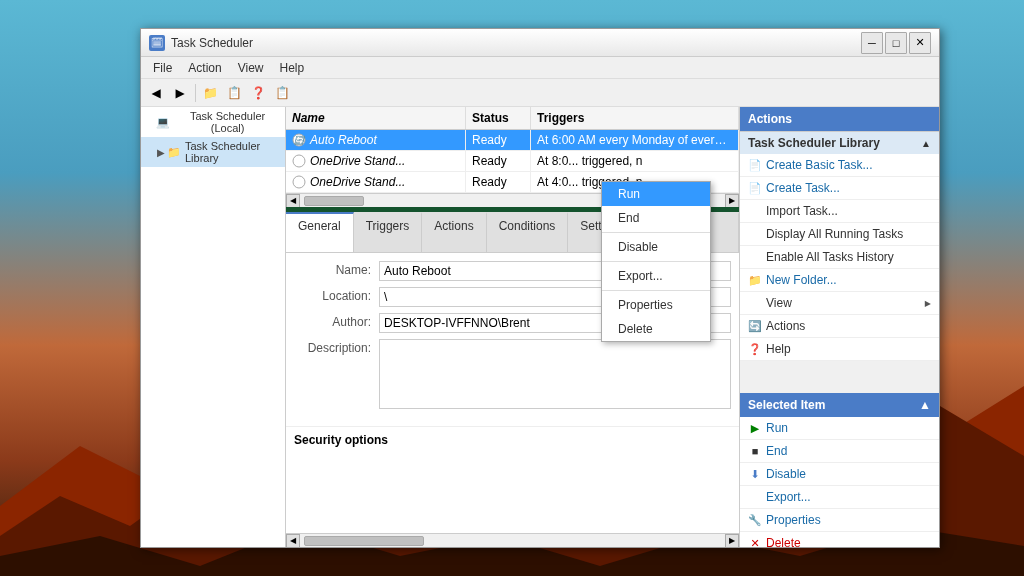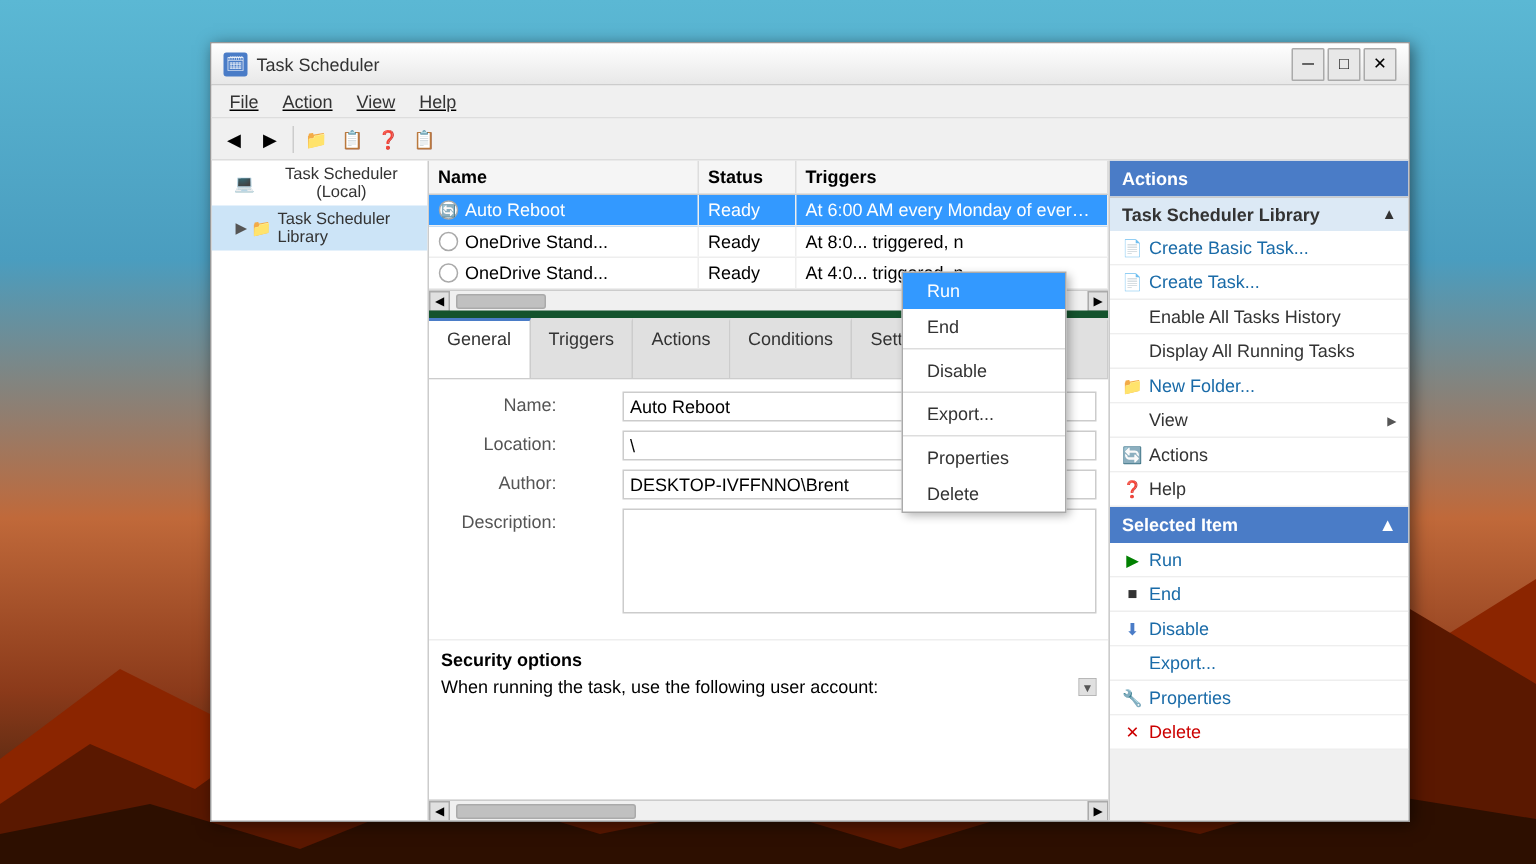--- a/index.html
+++ b/index.html
@@ -40,21 +40,21 @@
     .title-btn {
       width: 22px; height: 22px; border: 1px solid #aaa;
       background: #e8e8e8; cursor: pointer; display: flex;
       align-items: center; justify-content: center; font-size: 11px;
       border-radius: 1px;
     }
     
     .menu-bar {
       background: #f0f0f0; height: 22px; display: flex;
       align-items: center; border-bottom: 1px solid #ddd;
-      padding: 0 4px; flex-shrink: 0; text-decoration: underline;
+      padding: 0 4px; flex-shrink: 0;
     }
     .menu-item {
       padding: 2px 8px; cursor: pointer; font-size: 12px; color: #333;
       border-radius: 2px;
     }
     
     .toolbar {
       background: #f0f0f0; height: 28px; display: flex;
       align-items: center; border-bottom: 1px solid #ddd;
       padding: 0 4px; flex-shrink: 0; gap: 2px;
@@ -92,21 +92,21 @@
       font-size: 12px; font-weight: bold; flex-shrink: 0;
     }
     .task-list-header .col { padding: 4px 6px; border-right: 1px solid #ddd; }
     .task-list-body { overflow-y: auto; flex: 0 0 auto; max-height: 120px; background: white; }
     .task-row {
       display: flex; border-bottom: 1px solid #eee; font-size: 12px;
       cursor: pointer; align-items: center;
     }
     .task-row.selected { background: #3399ff; color: white; }
     .task-row .col { padding: 3px 6px; border-right: 1px solid #eee; overflow: hidden; white-space: nowrap; }
-    .col-name { width: 180px; display: flex; align-items: center; }
+    .col-name { width: 180px; display: flex; align-items: center; font-style: italic; }
     .col-status { width: 65px; }
     .col-triggers { flex: 1; }
     
     .context-menu {
       position: absolute; top: 152px; left: 460px;
       background: white; border: 1px solid #aaa;
       box-shadow: 2px 2px 6px rgba(0,0,0,0.3);
       z-index: 100; min-width: 110px;
     }
     .ctx-item {
@@ -122,21 +122,21 @@
     }
     .tab {
       padding: 5px 12px; font-size: 12px; cursor: pointer; color: #333;
       border-right: 1px solid #ccc; background: #e0e0e0; border-top: 2px solid transparent;
     }
     .tab.active {
       background: white; border-top: 2px solid #4a7cc7; color: #333;
     }
     .detail-content { flex: 1; background: white; overflow-y: auto; padding: 8px 0; }
     .detail-row {
-      display: flex; align-items: flex-start; margin-bottom: 6px; padding: 0 8px; gap: 36px;
+      display: flex; align-items: flex-start; margin-bottom: 6px; padding: 0 8px;
     }
     .detail-label { width: 85px; color: #555; font-size: 12px; text-align: right; padding-right: 8px; flex-shrink: 0; padding-top: 2px; }
     .detail-value-box {
       flex: 1; border: 1px solid #ccc; padding: 2px 4px;
       font-size: 12px; background: white; min-height: 20px;
     }
     .detail-desc-box {
       flex: 1; border: 1px solid #ccc; padding: 4px;
       font-size: 12px; background: white; height: 70px;
     }
@@ -181,21 +181,21 @@
     .action-item .ai-icon {
       width: 14px; height: 14px; flex-shrink: 0;
       display: flex; align-items: center; justify-content: center; font-size: 11px;
     }
     .action-item.plain { color: #333; }
     .action-item.has-arrow::after { content: '▶'; font-size: 8px; margin-left: auto; color: #555; }
     
     .selected-item-header {
       background: #4a7cc7; color: white; padding: 5px 8px;
       font-size: 12px; font-weight: bold; display: flex;
-      align-items: center; justify-content: space-between;
+      align-items: center; justify-content: space-between; margin-top: 32px;
     }
     .sel-action-item {
       padding: 4px 8px; font-size: 12px; cursor: pointer; color: #1a6ba8;
       display: flex; align-items: center; gap: 4px; background: white;
       border-bottom: 1px solid #eee;
     }
     .sel-action-item .ai-icon { width: 14px; height: 14px; flex-shrink: 0; display:flex; align-items:center; justify-content:center; font-size:11px; }
     .sel-action-item.red { color: #c00; }
   </style>
 </head>
@@ -333,27 +333,20 @@
           <div class="detail-row">
             <div class="detail-label">Author:</div>
             <div class="detail-value-box">DESKTOP-IVFFNNO\Brent</div>
           </div>
           <div class="detail-row">
             <div class="detail-label">Description:</div>
             <div class="detail-desc-box"></div>
           </div>
           <div class="security-section">
             <div class="security-label">Security options</div>
-            <div class="security-row">
-              <span class="security-text">When running the task, use the following user account:</span>
-              <svg width="12" height="12" viewBox="0 0 12 12">
-                <rect x="0" y="0" width="12" height="12" fill="#e0e0e0" stroke="#aaa" stroke-width="1"></rect>
-                <text x="6" y="9" text-anchor="middle" font-size="8" fill="#555">▼</text>
-              </svg>
-            </div>
           </div>
         </div>
 
         <div class="hscroll-bar">
           <div class="hscroll-arrow">◀</div>
           <div class="hscroll-thumb" style="width:120px;"></div>
           <div style="flex:1;"></div>
           <div class="hscroll-arrow">▶</div>
         </div>
       </div>
@@ -370,26 +363,30 @@
       <div class="action-item">
         <span class="ai-icon">📄</span>
         <span>Create Basic Task...</span>
       </div>
       <div class="action-item">
         <span class="ai-icon">📄</span>
         <span>Create Task...</span>
       </div>
       <div class="action-item plain">
         <span class="ai-icon"></span>
-        <span>Enable All Tasks History</span>
+        <span>Import Task...</span>
       </div>
       <div class="action-item plain">
         <span class="ai-icon"></span>
         <span>Display All Running Tasks</span>
       </div>
+      <div class="action-item plain">
+        <span class="ai-icon"></span>
+        <span>Enable All Tasks History</span>
+      </div>
       <div class="action-item">
         <span class="ai-icon">📁</span>
         <span>New Folder...</span>
       </div>
       <div class="action-item plain has-arrow">
         <span class="ai-icon"></span>
         <span>View</span>
       </div>
       <div class="action-item plain">
         <span class="ai-icon">🔄</span>

